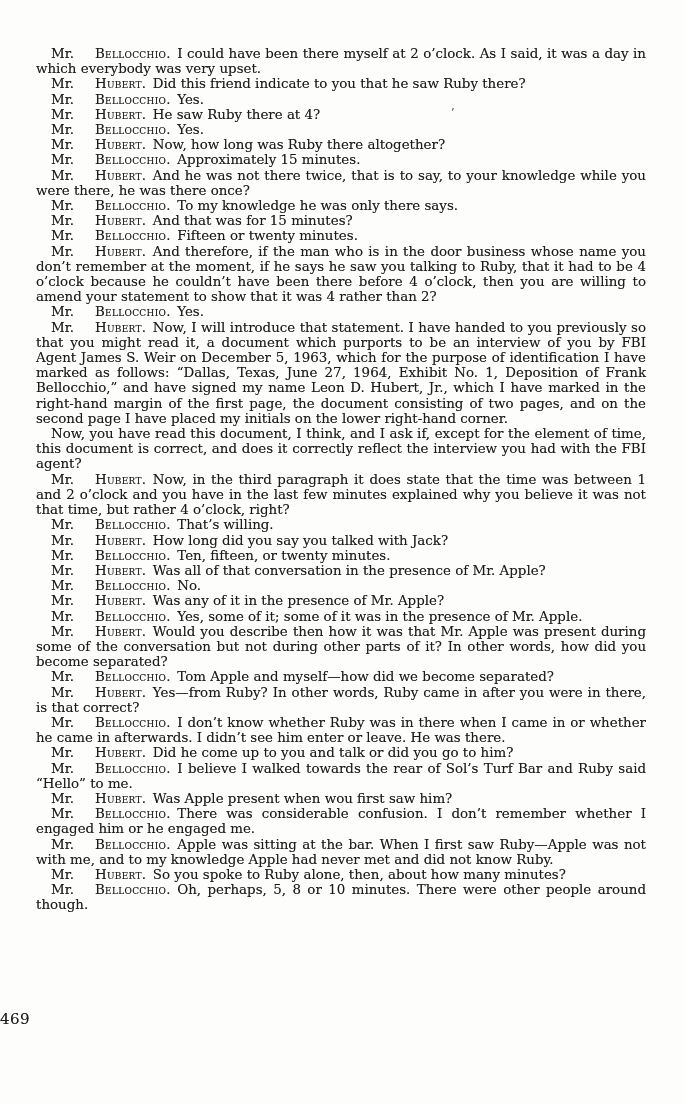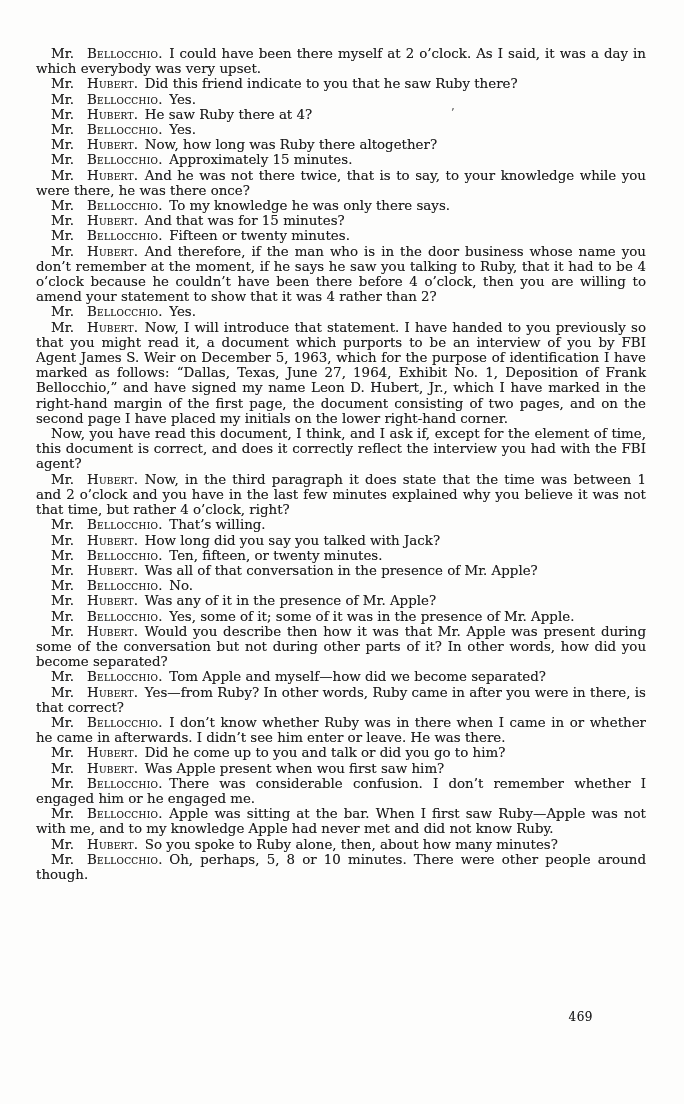--- a/index.html
+++ b/index.html
@@ -17,32 +17,31 @@
     position: absolute;
     left: 36px;
     top: 46px;
     width: 610px;
     font-size: 13.4px;
     line-height: 15.2px;
     text-align: justify;
     text-shadow: 0 0 0.3px rgba(20,20,20,0.45);
   }
   .para { margin: 0; text-indent: 15px; }
-  .speaker-honorific { margin-right: 13px; }
+  .speaker-honorific { margin-right: 21px; }
   .speaker-name { font-variant: small-caps; letter-spacing: 0.3px; margin-right: 6.5px; }
   .page-number {
     position: absolute;
     top: 1010px;
     left: 0;
     width: 565px;
-    text-align: right;
-    font-size: 12px;
+    text-align: left;
+    font-size: 15px;
     letter-spacing: 0.5px;
     text-shadow: 0 0 0.3px rgba(20,20,20,0.45);
-    padding-left: 28px;
   }
   .stray-mark {
     position: absolute;
     left: 451px;
     top: 106px;
     font-size: 11px;
     color: #3a3a3a;
   }
 </style>
 </head>
@@ -71,20 +70,21 @@
       <p class="para"><span class="speaker-honorific">Mr.</span><span class="speaker-name">Bellocchio.</span><span class="speech">Ten, fifteen, or twenty minutes.</span></p>
       <p class="para"><span class="speaker-honorific">Mr.</span><span class="speaker-name">Hubert.</span><span class="speech">Was all of that conversation in the presence of Mr. Apple?</span></p>
       <p class="para"><span class="speaker-honorific">Mr.</span><span class="speaker-name">Bellocchio.</span><span class="speech">No.</span></p>
       <p class="para"><span class="speaker-honorific">Mr.</span><span class="speaker-name">Hubert.</span><span class="speech">Was any of it in the presence of Mr. Apple?</span></p>
       <p class="para"><span class="speaker-honorific">Mr.</span><span class="speaker-name">Bellocchio.</span><span class="speech">Yes, some of it; some of it was in the presence of Mr. Apple.</span></p>
       <p class="para"><span class="speaker-honorific">Mr.</span><span class="speaker-name">Hubert.</span><span class="speech">Would you describe then how it was that Mr. Apple was present during some of the conversation but not during other parts of it?  In other words, how did you become separated?</span></p>
       <p class="para"><span class="speaker-honorific">Mr.</span><span class="speaker-name">Bellocchio.</span><span class="speech">Tom Apple and myself—how did we become separated?</span></p>
       <p class="para"><span class="speaker-honorific">Mr.</span><span class="speaker-name">Hubert.</span><span class="speech">Yes—from Ruby?  In other words, Ruby came in after you were in there, is that correct?</span></p>
       <p class="para"><span class="speaker-honorific">Mr.</span><span class="speaker-name">Bellocchio.</span><span class="speech">I don’t know whether Ruby was in there when I came in or whether he came in afterwards.  I didn’t see him enter or leave.  He was there.</span></p>
       <p class="para"><span class="speaker-honorific">Mr.</span><span class="speaker-name">Hubert.</span><span class="speech">Did he come up to you and talk or did you go to him?</span></p>
+      <p class="para"><span class="speaker-honorific">Mr.</span><span class="speaker-name">Bellocchio.</span><span class="speech">I believe I walked towards the rear of Sol’s Turf Bar and Ruby said “Hello” to me.</span></p>
       <p class="para"><span class="speaker-honorific">Mr.</span><span class="speaker-name">Hubert.</span><span class="speech">Was Apple present when wou first saw him?</span></p>
       <p class="para"><span class="speaker-honorific">Mr.</span><span class="speaker-name">Bellocchio.</span><span class="speech">There was considerable confusion.  I don’t remember whether I engaged him or he engaged me.</span></p>
       <p class="para"><span class="speaker-honorific">Mr.</span><span class="speaker-name">Bellocchio.</span><span class="speech">Apple was sitting at the bar.  When I first saw Ruby—Apple was not with me, and to my knowledge Apple had never met and did not know Ruby.</span></p>
       <p class="para"><span class="speaker-honorific">Mr.</span><span class="speaker-name">Hubert.</span><span class="speech">So you spoke to Ruby alone, then, about how many minutes?</span></p>
       <p class="para"><span class="speaker-honorific">Mr.</span><span class="speaker-name">Bellocchio.</span><span class="speech">Oh, perhaps, 5, 8 or 10 minutes.  There were other people around though.</span></p>
     </div>
   <span class="stray-mark">’</span>
   <div class="page-number">469</div>
 </div>
 

